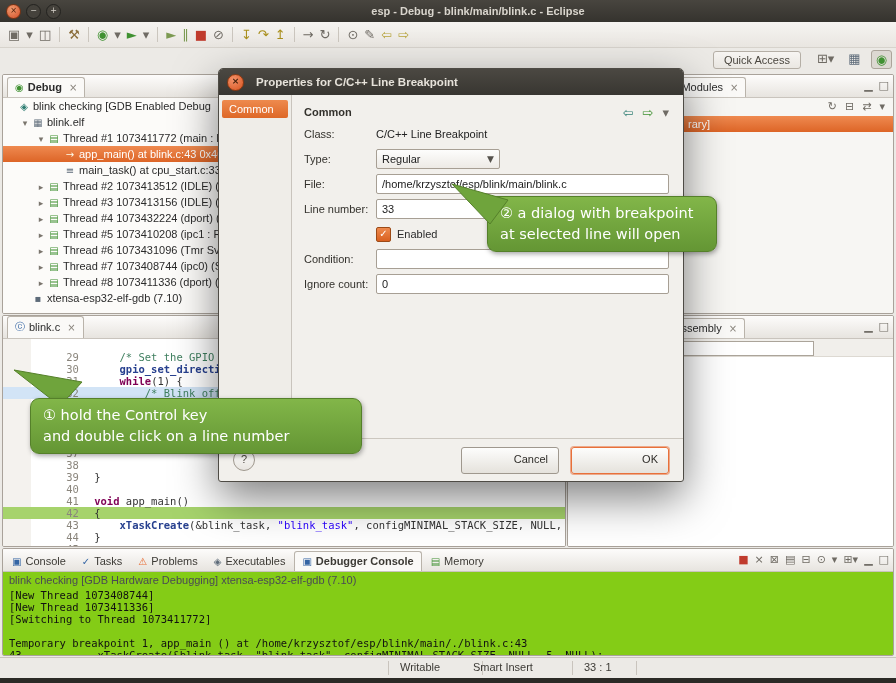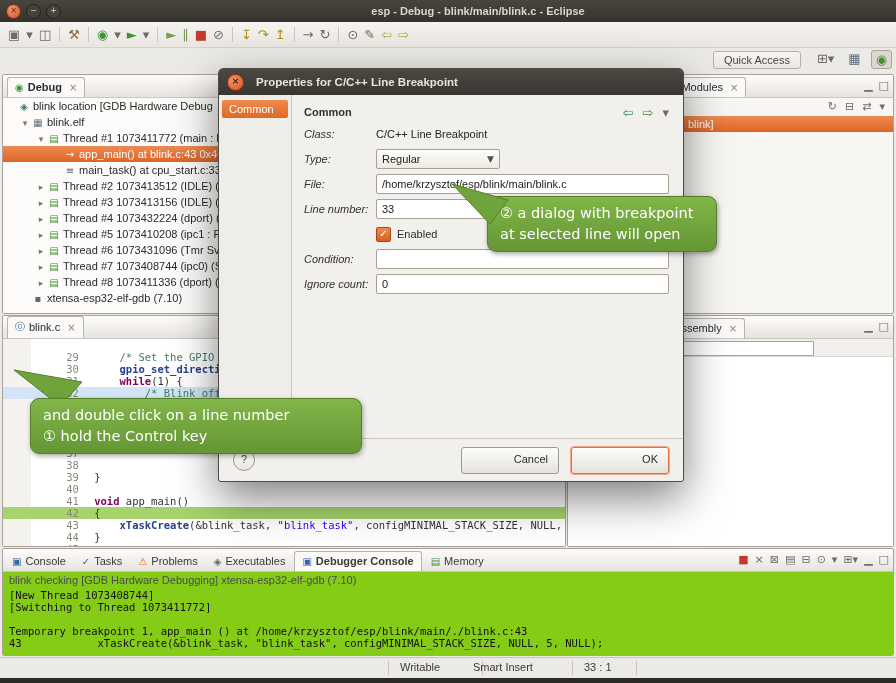--- a/index.html
+++ b/index.html
@@ -88,21 +88,21 @@
     font-weight:bold;display:flex;align-items:center;padding:0 8px;gap:12px;font-size:11.5px;}
   .dclose{width:15px;height:15px;border-radius:50%;background:radial-gradient(circle at 35% 30%,#F2926A,#D9541F);
     border:1px solid #8E3A12;color:#45200b;font-size:9px;line-height:13px;text-align:center;font-weight:bold;}
   .dside{position:absolute;left:0;top:26px;bottom:42px;width:72px;background:#EFEDE8;border-right:1px solid #C9C4BD;padding-top:5px;}
   .dside-item{margin:0 3px;padding:3px 7px;background:linear-gradient(#EE8A4E,#DE6827);color:#fff;border-radius:2px;}
   .dcontent{position:absolute;left:73px;top:26px;right:0;bottom:42px;padding:5px 14px 0 12px;}
   .dheader{display:flex;align-items:center;height:24px;}
   .dheader .dht{font-weight:bold;color:#33312c;}
   .dnav{margin-left:auto;display:flex;gap:9px;font-family:"DejaVu Sans",sans-serif;font-size:13px;}
   .frow{display:flex;align-items:center;margin-bottom:5px;min-height:20px;}
-  .frow .flabel{width:72px;color:#33312c;flex:none;font-style:italic;}
+  .frow .flabel{width:72px;color:#33312c;flex:none;}
   .field{flex:1;height:18px;background:#fff;border:1px solid #A79F94;border-radius:2px;
     padding:0 5px;line-height:18px;color:#222;overflow:hidden;white-space:nowrap;}
   .field.select{flex:none;width:112px;display:flex;align-items:center;background:linear-gradient(#FDFDFC,#EDEAE5);}
   .field.select .arr{margin-left:auto;font-family:"DejaVu Sans",sans-serif;font-size:9px;color:#55524c;}
   .statictext{color:#222;}
   .chk{width:13px;height:13px;background:linear-gradient(#EE8A4E,#D9601F);border:1px solid #9C4A17;border-radius:2px;
     color:#fff;font-size:10px;line-height:12px;text-align:center;margin-right:6px;flex:none;font-family:"DejaVu Sans",sans-serif;}
   .dfooter{position:absolute;left:0;right:0;bottom:0;height:42px;border-top:1px solid #CCC7BF;
     display:flex;align-items:center;padding:0 14px;gap:12px;}
   .dhelp{width:20px;height:20px;border-radius:50%;border:1px solid #9F988E;background:linear-gradient(#FDFDFC,#E8E5E0);
@@ -178,21 +178,21 @@
     <div class="tabbar">
       <div class="vtab">
         <span class="ticn c-green">◉</span>
         <b>Debug</b>
         <span class="close icn">×</span>
       </div>
     </div>
     <div class="treebody">
 
         <div class="trow lv0">
-          <span class="texp"></span><span class="ticon c-teal">◈</span><span class="tlabel">blink location [GDB Hardware Debug</span>
+          <span class="texp"></span><span class="ticon c-teal">◈</span><span class="tlabel">blink checking [GDB Enabled Debug</span>
         </div>
 
         <div class="trow lv1">
           <span class="texp">▾</span><span class="ticon c-slate">▦</span><span class="tlabel">blink.elf</span>
         </div>
 
         <div class="trow lv2">
           <span class="texp">▾</span><span class="ticon c-green">▤</span><span class="tlabel">Thread #1 1073411772 (main : Runn</span>
         </div>
 
@@ -250,21 +250,21 @@
         <span>□</span>
       </div>
     </div>
     <div class="modbar">
 
     <span class="icn c-dim">↻</span>
         <span class="icn c-dim">⊟</span>
         <span class="icn c-dim">⇄</span>
         <span class="icn c-dim">▾</span>
       </div>
-    <div class="modrow">blink]</div>
+    <div class="modrow">rary]</div>
   </div>
 
   <div class="panel" style="left:2px;top:315px;width:562px;height:230px;">
     <div class="tabbar">
       <div class="vtab">
         <span class="ticn c-blue">ⓒ</span>
         <span>blink.c</span>
         <span class="close icn">×</span>
       </div>
     </div>
@@ -461,20 +461,21 @@
           <span class="icn c-dim">⊞▾</span>
           <span class="icn c-dim">▁</span>
           <span class="icn c-dim">□</span>
         </div>
     </div>
     <div class="consbody">
       <div class="conshead">blink checking [GDB Hardware Debugging] xtensa-esp32-elf-gdb (7.10)</div>
       <div>
 
       <div class="cline">[New Thread 1073408744]</div>
+          <div class="cline">[New Thread 1073411336]</div>
           <div class="cline">[Switching to Thread 1073411772]</div>
           <div class="cline"></div>
           <div class="cline">Temporary breakpoint 1, app_main () at /home/krzysztof/esp/blink/main/./blink.c:43</div>
           <div class="cline">43            xTaskCreate(&amp;blink_task, "blink_task", configMINIMAL_STACK_SIZE, NULL, 5, NULL);</div>
         </div>
     </div>
   </div>
 
   <div class="statusbar">
     <span class="sb-sep" style="left:388px;"></span>
@@ -546,22 +547,22 @@
   </div>
 
   <svg class="ptr" style="left:12px;top:366px;" width="72" height="42">
     <polygon points="2,4 70,16 48,40" fill="#6FA43C" stroke="#55802A" stroke-width="1"></polygon>
   </svg>
   <svg class="ptr" style="left:448px;top:178px;z-index:61;" width="62" height="48">
     <polygon points="4,6 60,22 42,46" fill="#6FA43C" stroke="#55802A" stroke-width="1"></polygon>
   </svg>
 
   <div class="callout" style="left:30px;top:398px;width:306px;">
+    <div>① hold the Control key</div>
     <div>and double click on a line number</div>
-    <div>① hold the Control key</div>
   </div>
 
   <div class="callout" style="left:487px;top:196px;width:204px;">
     <div>② a dialog with breakpoint</div>
     <div>at selected line will  open</div>
   </div>
 
 </div>
 
 </body></html>

